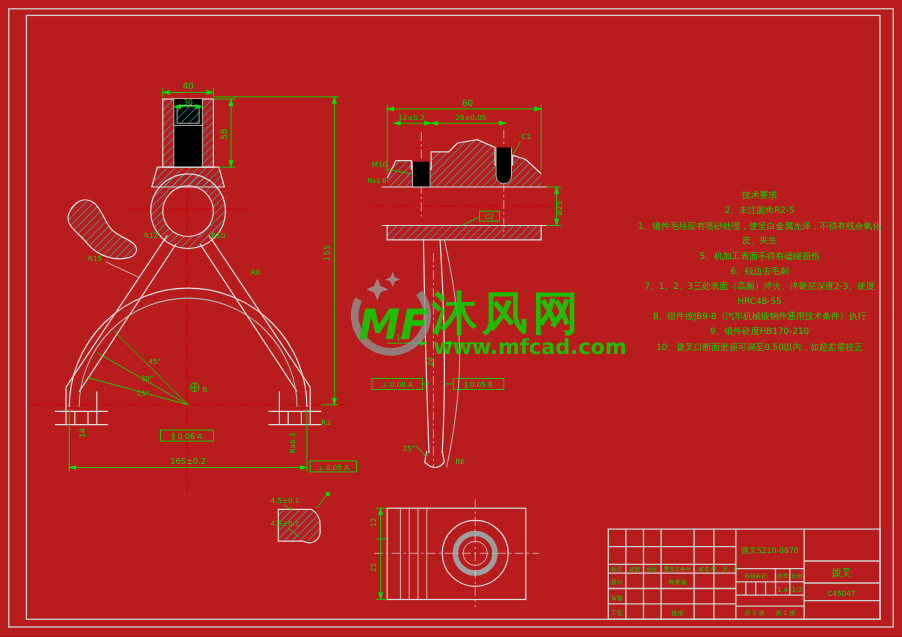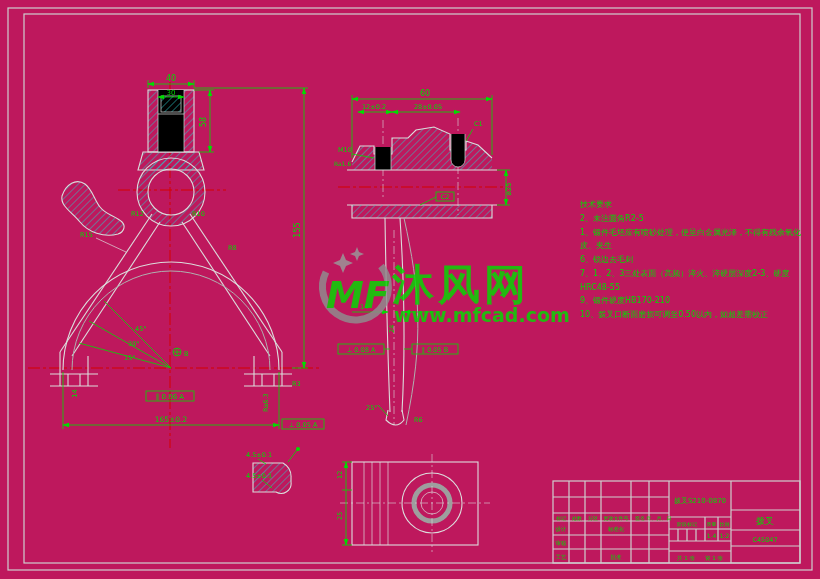--- a/index.html
+++ b/index.html
@@ -1,28 +1,28 @@
 <!DOCTYPE html>
 <html><head>
 <meta charset="utf-8">
 <style>
   html,body{margin:0;padding:0;background:#000;}
-  .canvas{position:relative;width:820px;height:579px;background:#be185d;overflow:hidden;
+  .canvas{position:relative;width:820px;height:579px;background:#b91c1c;overflow:hidden;
           font-family:"DejaVu Sans",sans-serif;}
   svg{position:absolute;left:0;top:0;}
   svg text{fill:#00dd00;font-family:"DejaVu Sans",sans-serif;}
   .wl{stroke:#dcdcdc;stroke-width:1.1;fill:none}
   .wlt{stroke:#dcdcdc;stroke-width:.7;fill:none}
   .gray{stroke:#b0b0b0;stroke-width:1;fill:none}
   .gl{stroke:#00dd00;stroke-width:.8;fill:none}
   .rl{stroke:#d40000;stroke-width:1;fill:none;stroke-dasharray:12 3 3 3}
   .cdash{stroke:#dcdcdc;stroke-width:.6;fill:none;stroke-dasharray:8 3 2 3}
   .frame{stroke:#cfcfcf;stroke-width:1.2;fill:none}
-  .tech{position:absolute;left:580px;top:198px;color:#00dd00;
-        font-size:8px;line-height:13.75px;white-space:nowrap;}
+  .tech{position:absolute;left:580px;top:171px;color:#00dd00;
+        font-size:8px;line-height:13.75px;white-space:nowrap;text-align:center;}
   .tln{height:13.75px;}
 </style>
 </head>
 <body>
 
 <div class="canvas">
 <svg width="820" height="579" viewBox="0 0 820 579">
   <defs>
     <pattern id="h" width="5" height="5" patternUnits="userSpaceOnUse" patternTransform="rotate(45)">
       <line x1="0" y1="0" x2="0" y2="5" stroke="#2cc7c7" stroke-width="1"></line>
@@ -307,19 +307,21 @@
     <text x="765" y="524" font-size="9" text-anchor="middle">拨叉</text>
     <text x="765" y="541.5" font-size="6.5" text-anchor="middle">C45047</text>
   </g>
 </svg>
 
   <div class="tech">
     <div class="tln">技术要求</div>
     <div class="tln">2、未注圆角R2-5</div>
     <div class="tln">1、锻件毛坯应有喷砂处理，使呈白金属光泽，不得有残余氧化</div>
     <div class="tln">皮、夹生</div>
+    <div class="tln">5、机加工表面不得有磕碰损伤</div>
     <div class="tln">6、锐边去毛刺</div>
     <div class="tln">7、1、2、3三处表面（高频）淬火、淬硬层深度2-3、硬度</div>
     <div class="tln">HRC48-55</div>
+    <div class="tln">8、锻件按JB9-8《汽车机械锻钢件通用技术条件》执行</div>
     <div class="tln">9、锻件硬度HB170-210</div>
     <div class="tln">10、拨叉口断面磨损可调至0.50以内，如超差需校正</div>
   </div>
 </div>
 
 </body></html>

